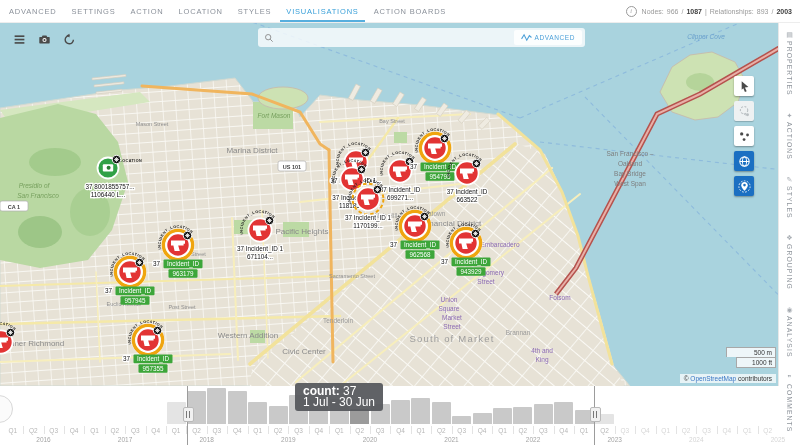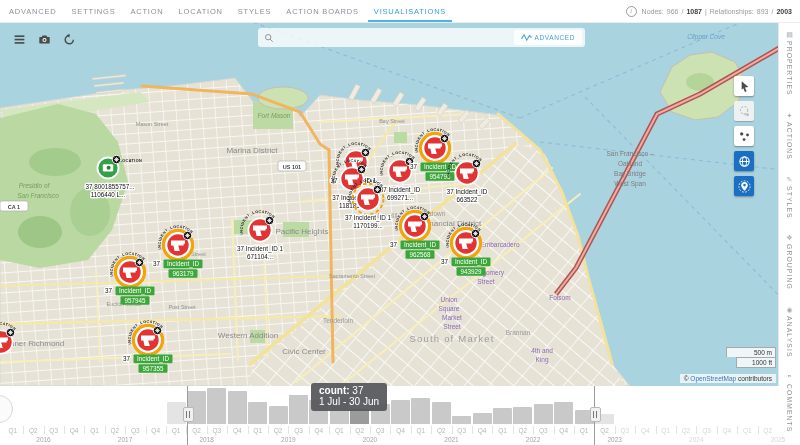--- a/index.html
+++ b/index.html
@@ -81,22 +81,22 @@
   .y-label{position:absolute;font-size:6.5px;color:#a5a5a5;transform:translateX(-50%);top:50px;}
   .y-label.dim{color:#d6d6d6;}
   .q-sep{position:absolute;width:1px;height:8px;background:#e3e3e3;top:40px;}
   .handle-line{position:absolute;width:1px;top:0;height:59px;background:#9c9c9c;}
   .handle-grip{position:absolute;width:9px;height:13px;background:#f1f1f1;border:1px solid #b9b9b9;
                border-radius:2px;top:21px;display:flex;align-items:center;justify-content:center;gap:1.5px;cursor:ew-resize;}
   .grip-bar{width:1.5px;height:7px;background:#787878;}
   .scroll-stub{position:absolute;left:-15px;top:9px;width:26px;height:26px;border:1px solid #d8d8d8;
                border-radius:50%;background:#fbfbfb;}
   
-  .tooltip{position:absolute;left:311px;top:383px;background:rgba(86,88,92,.94);color:#fff;border-radius:3px;
-           padding:3px 8px 4px;z-index:50;font-size:10px;line-height:10.5px;white-space:nowrap;}
+  .tooltip{position:absolute;left:295px;top:383px;background:rgba(86,88,92,.94);color:#fff;border-radius:3px;
+           padding:3px 8px 4px;z-index:50;font-size:12px;line-height:10.5px;white-space:nowrap;}
 </style>
 </head>
 <body>
 
 <svg width="0" height="0" style="position:absolute" aria-hidden="true">
   <defs>
     <symbol id="sym-menu-icon" viewBox="0 0 12 12">
         <g fill="currentColor">
           <rect x="1.5" y="2.2" width="9" height="1.5"></rect>
           <rect x="1.5" y="5.3" width="9" height="1.5"></rect>
@@ -150,22 +150,22 @@
   </defs>
 </svg>
 
 <header class="navbar">
   <nav class="nav-tabs" id="nav-tabs">
       <div class="nav-tab">ADVANCED</div>
       <div class="nav-tab">SETTINGS</div>
       <div class="nav-tab">ACTION</div>
       <div class="nav-tab">LOCATION</div>
       <div class="nav-tab">STYLES</div>
+      <div class="nav-tab active">VISUALISATIONS</div>
       <div class="nav-tab">ACTION BOARDS</div>
-      <div class="nav-tab active">VISUALISATIONS</div>
     </nav>
   <div class="nav-stats">
     <span class="info-icon">i</span>
     <span>Nodes:</span>
     <span>966</span>
     <span>/</span>
     <b>1087</b>
     <span>|</span>
     <span>Relationships:</span>
     <span>893</span>

